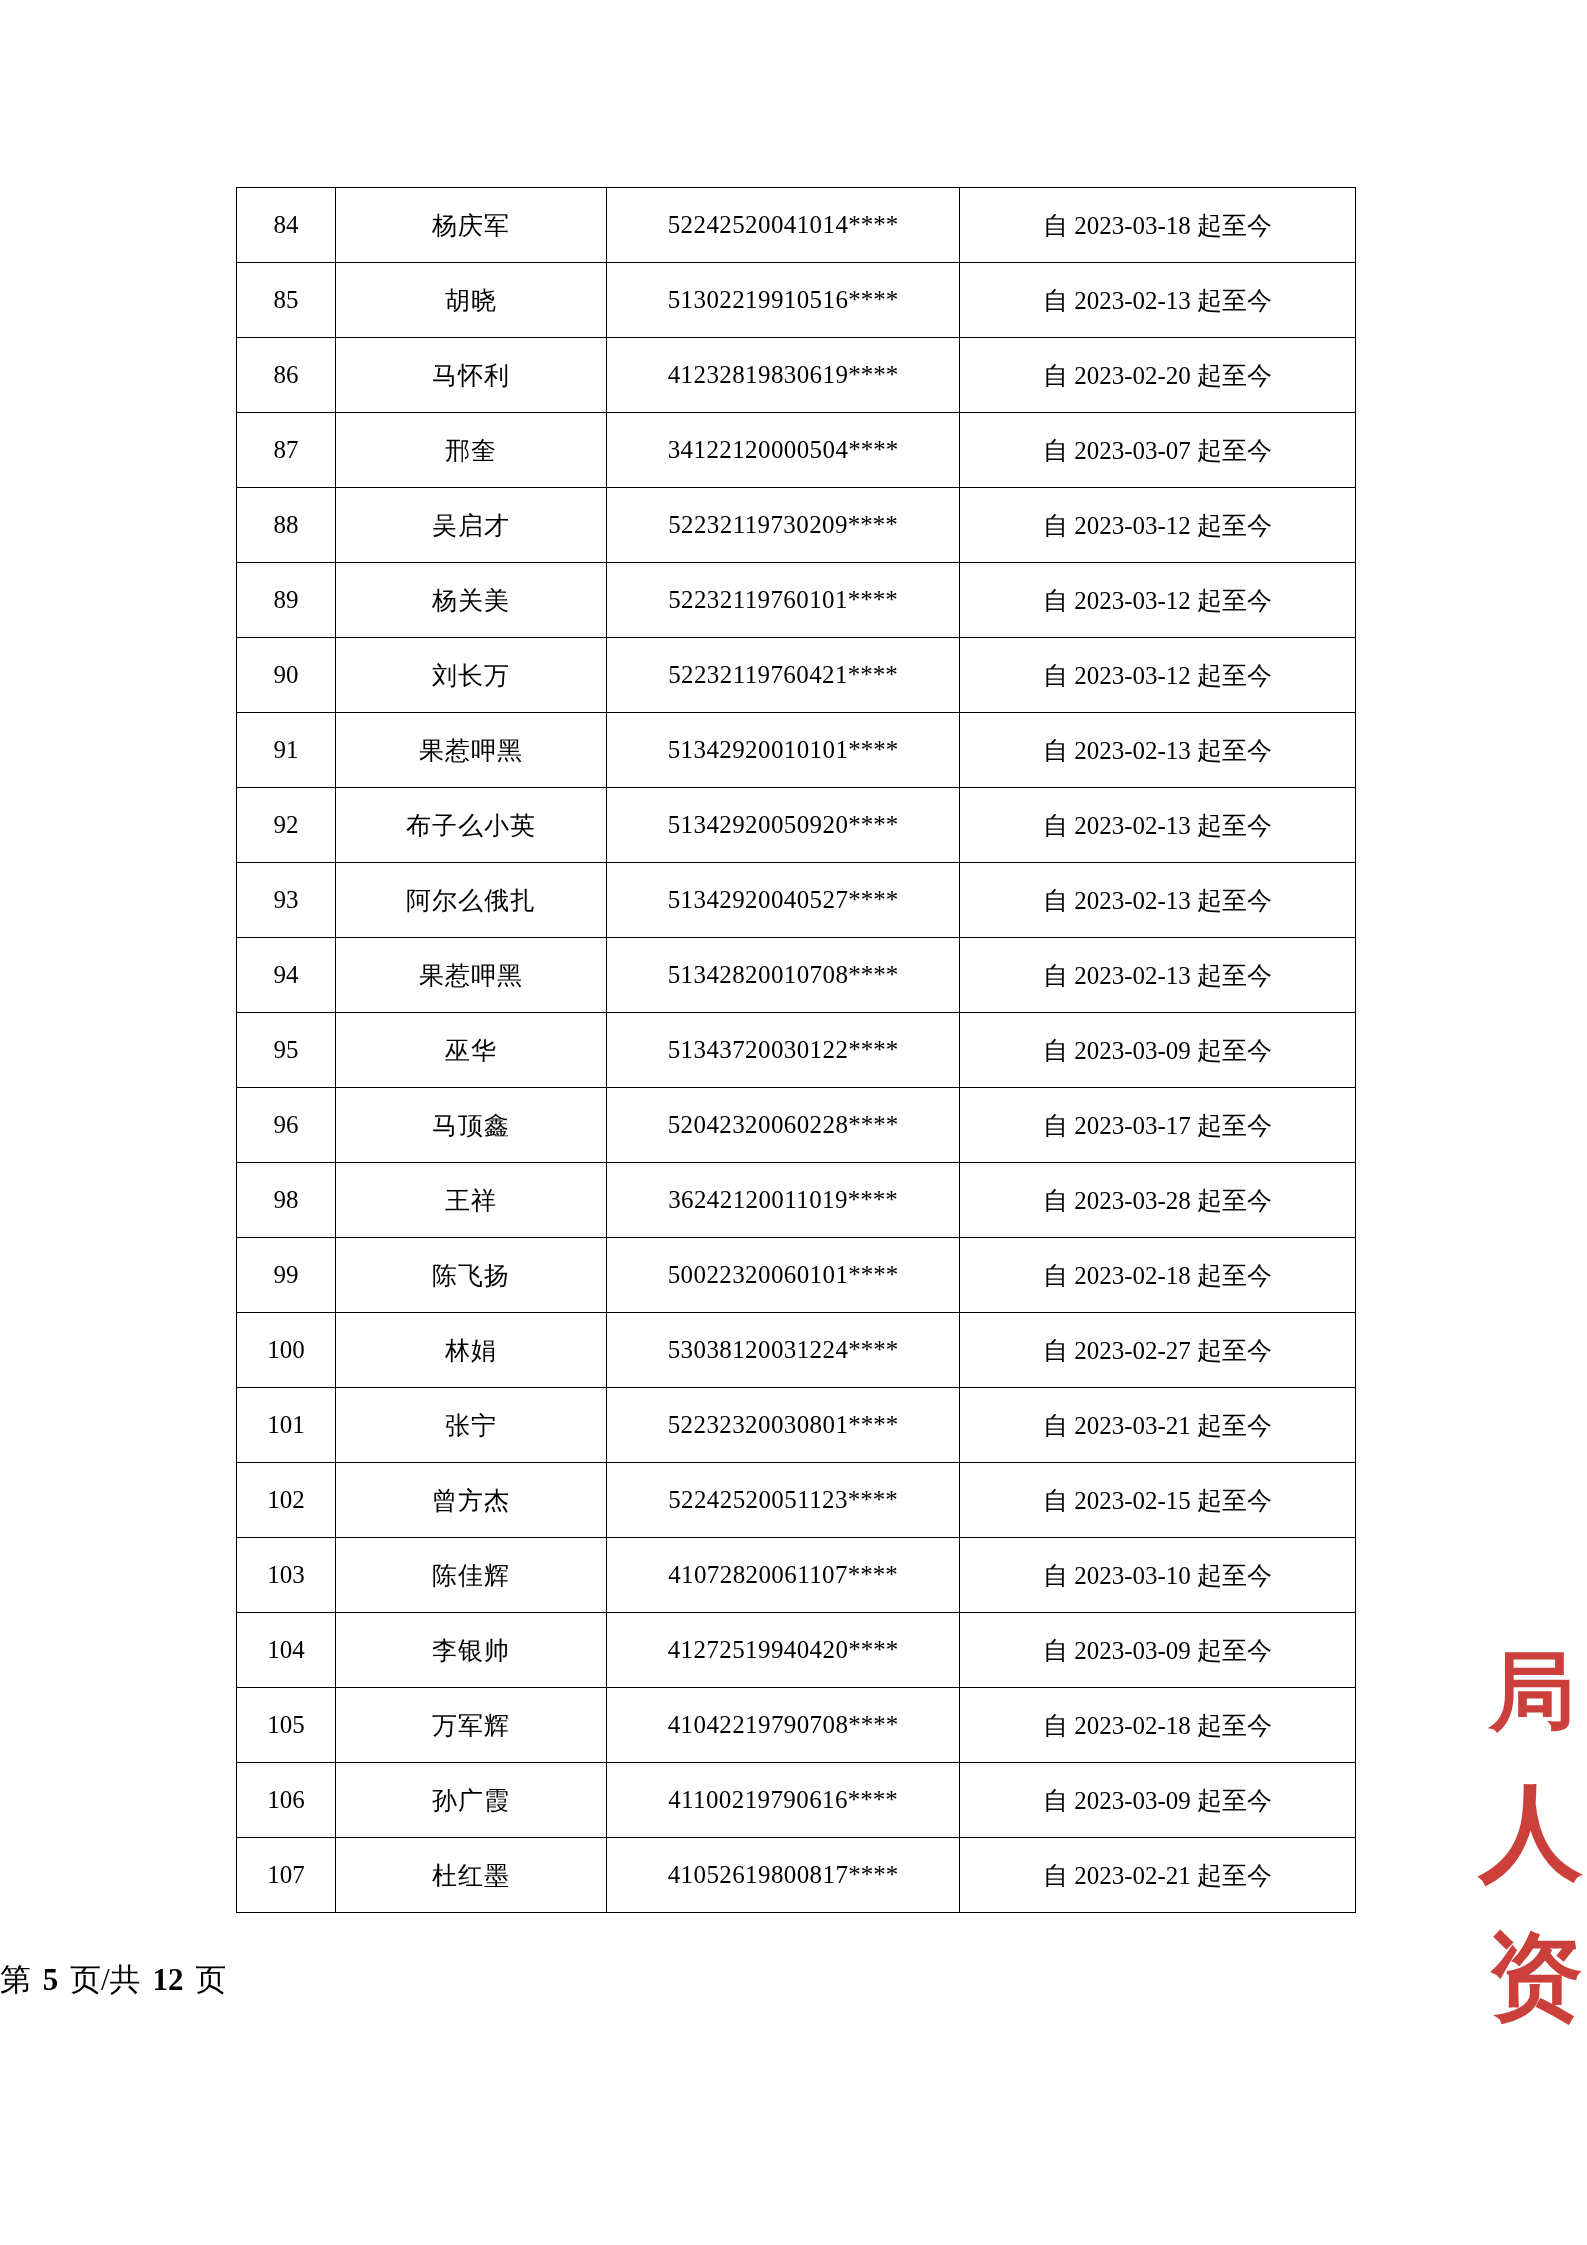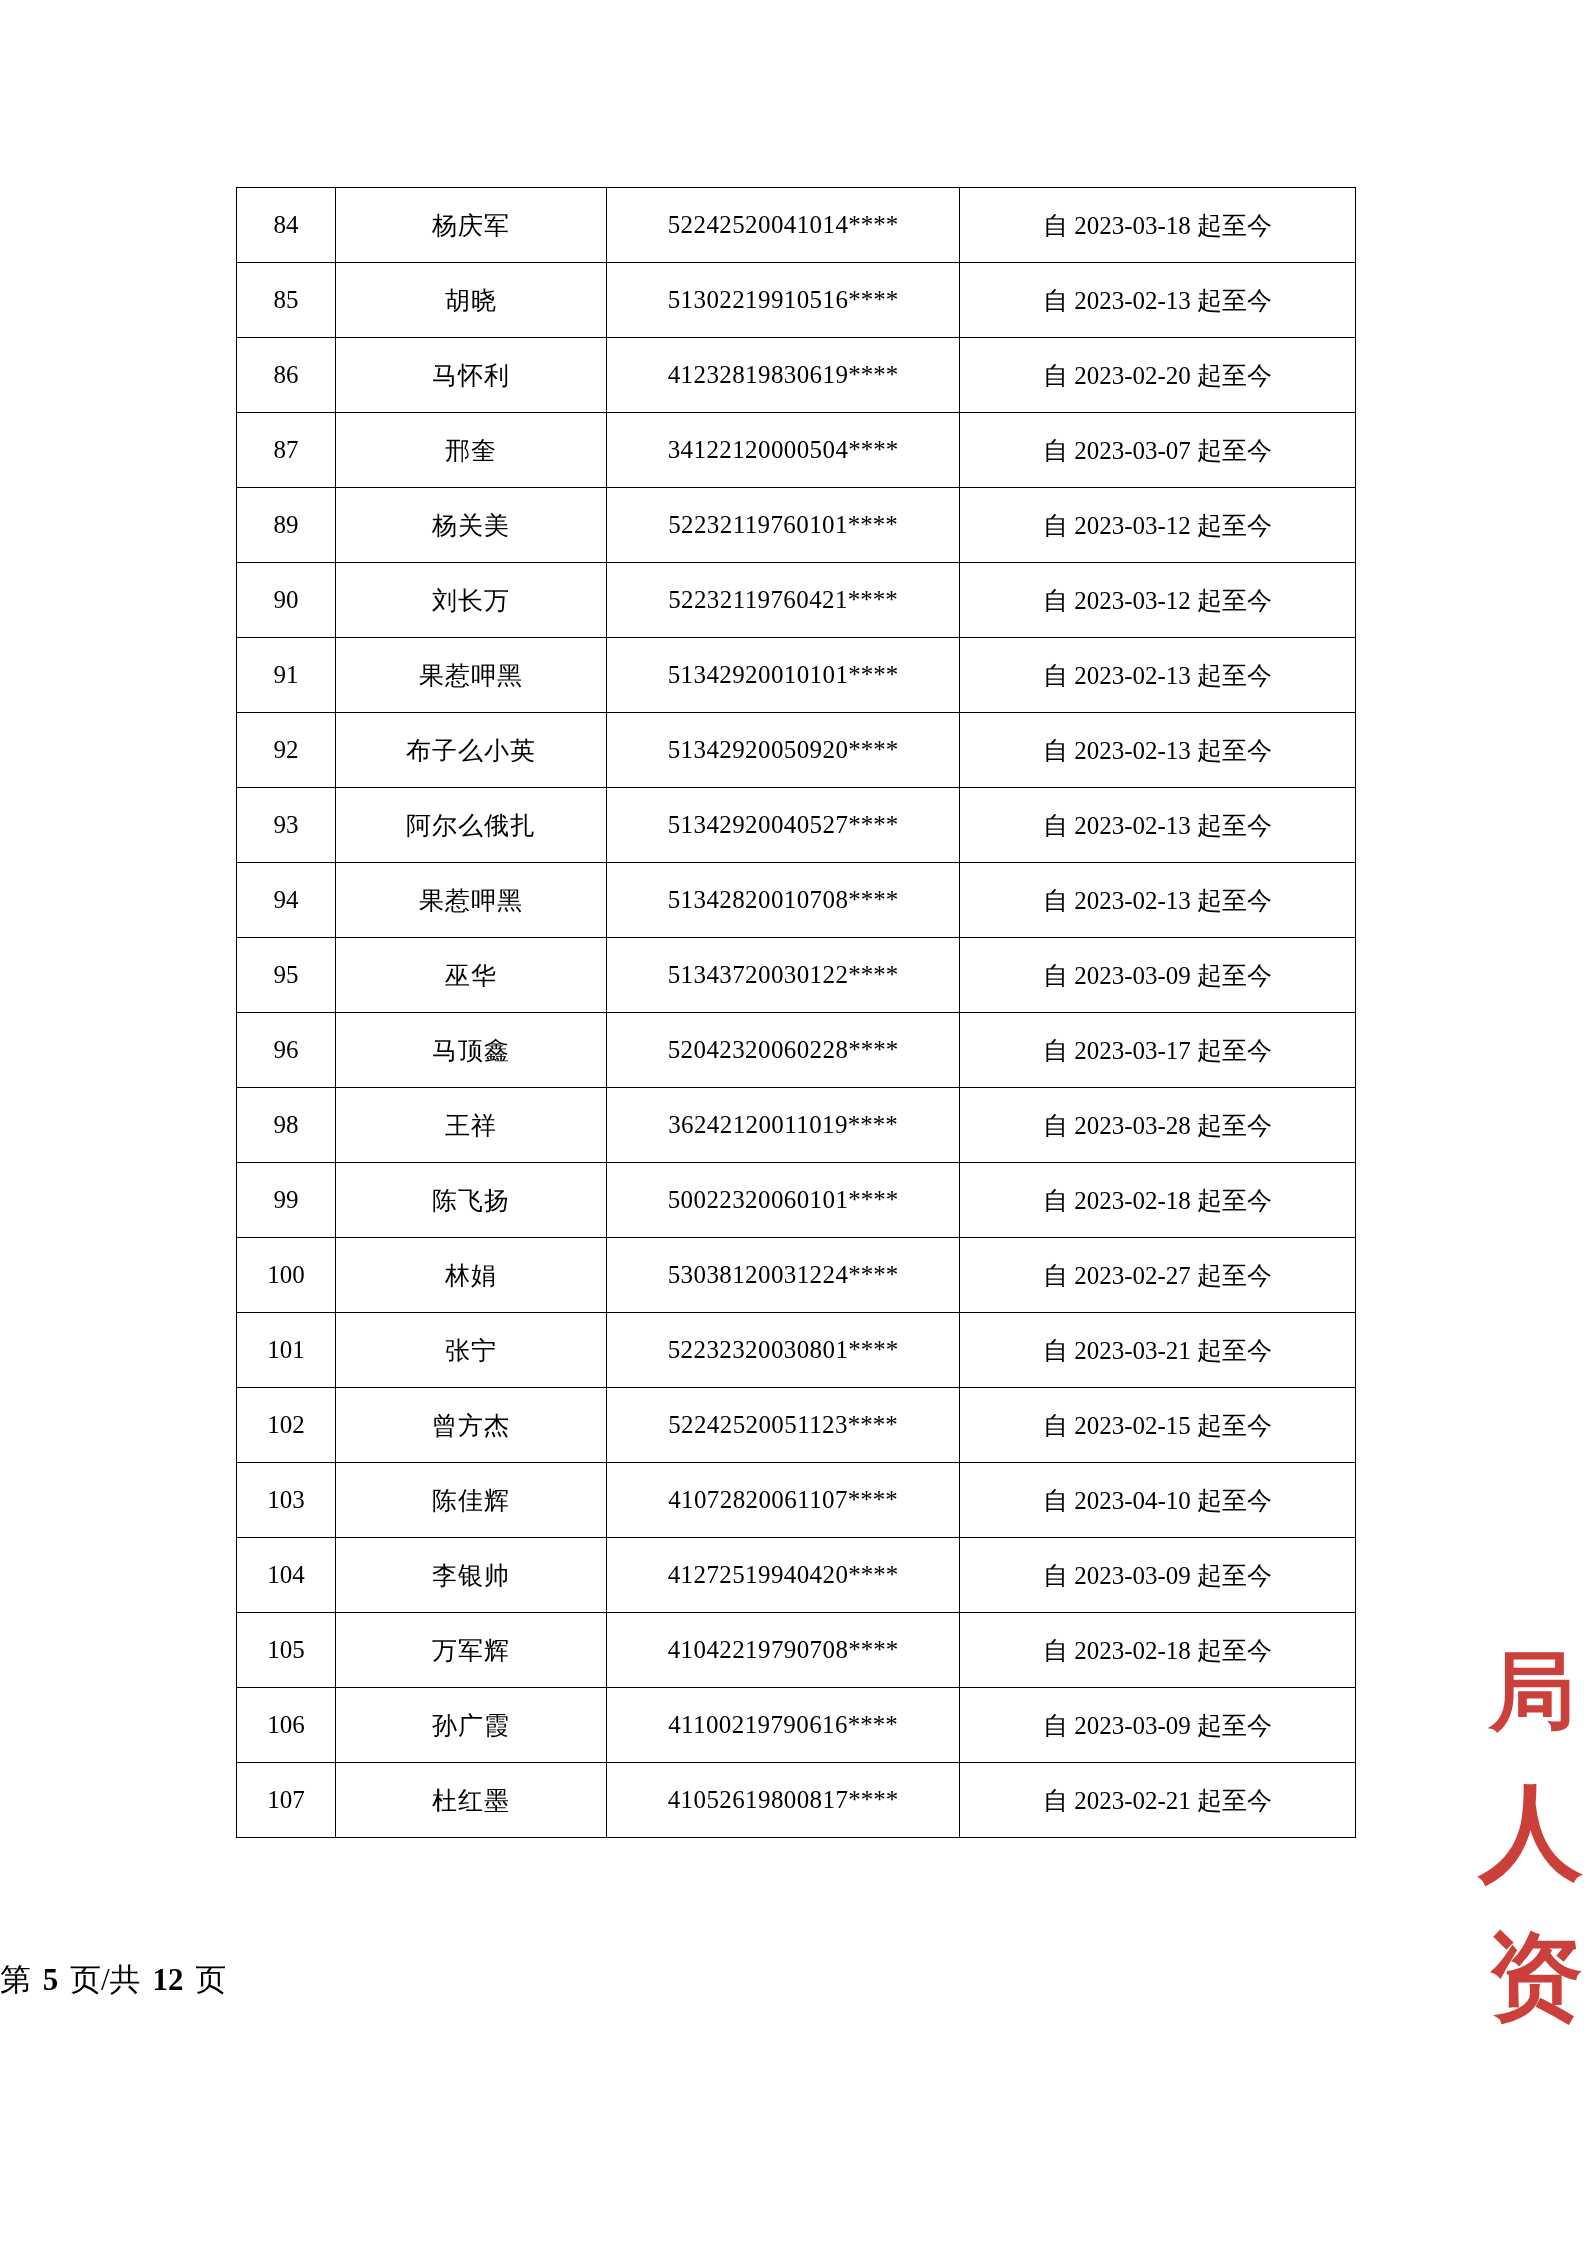--- a/index.html
+++ b/index.html
@@ -112,20 +112,26 @@
             <td class="col-id"><span>41232819830619</span><span class="mask">****</span></td>
             <td class="col-date">自 2023-02-20 起至今</td>
           </tr>
           <tr>
             <td class="col-index">87</td>
             <td class="col-name">邢奎</td>
             <td class="col-id"><span>34122120000504</span><span class="mask">****</span></td>
             <td class="col-date">自 2023-03-07 起至今</td>
           </tr>
           <tr>
+            <td class="col-index">88</td>
+            <td class="col-name">吴启才</td>
+            <td class="col-id"><span>52232119730209</span><span class="mask">****</span></td>
+            <td class="col-date">自 2023-03-12 起至今</td>
+          </tr>
+          <tr>
             <td class="col-index">89</td>
             <td class="col-name">杨关美</td>
             <td class="col-id"><span>52232119760101</span><span class="mask">****</span></td>
             <td class="col-date">自 2023-03-12 起至今</td>
           </tr>
           <tr>
             <td class="col-index">90</td>
             <td class="col-name">刘长万</td>
             <td class="col-id"><span>52232119760421</span><span class="mask">****</span></td>
             <td class="col-date">自 2023-03-12 起至今</td>
@@ -193,21 +199,21 @@
           <tr>
             <td class="col-index">102</td>
             <td class="col-name">曾方杰</td>
             <td class="col-id"><span>52242520051123</span><span class="mask">****</span></td>
             <td class="col-date">自 2023-02-15 起至今</td>
           </tr>
           <tr>
             <td class="col-index">103</td>
             <td class="col-name">陈佳辉</td>
             <td class="col-id"><span>41072820061107</span><span class="mask">****</span></td>
-            <td class="col-date">自 2023-04-10 起至今</td>
+            <td class="col-date">自 2023-03-10 起至今</td>
           </tr>
           <tr>
             <td class="col-index">104</td>
             <td class="col-name">李银帅</td>
             <td class="col-id"><span>41272519940420</span><span class="mask">****</span></td>
             <td class="col-date">自 2023-03-09 起至今</td>
           </tr>
           <tr>
             <td class="col-index">105</td>
             <td class="col-name">万军辉</td>

